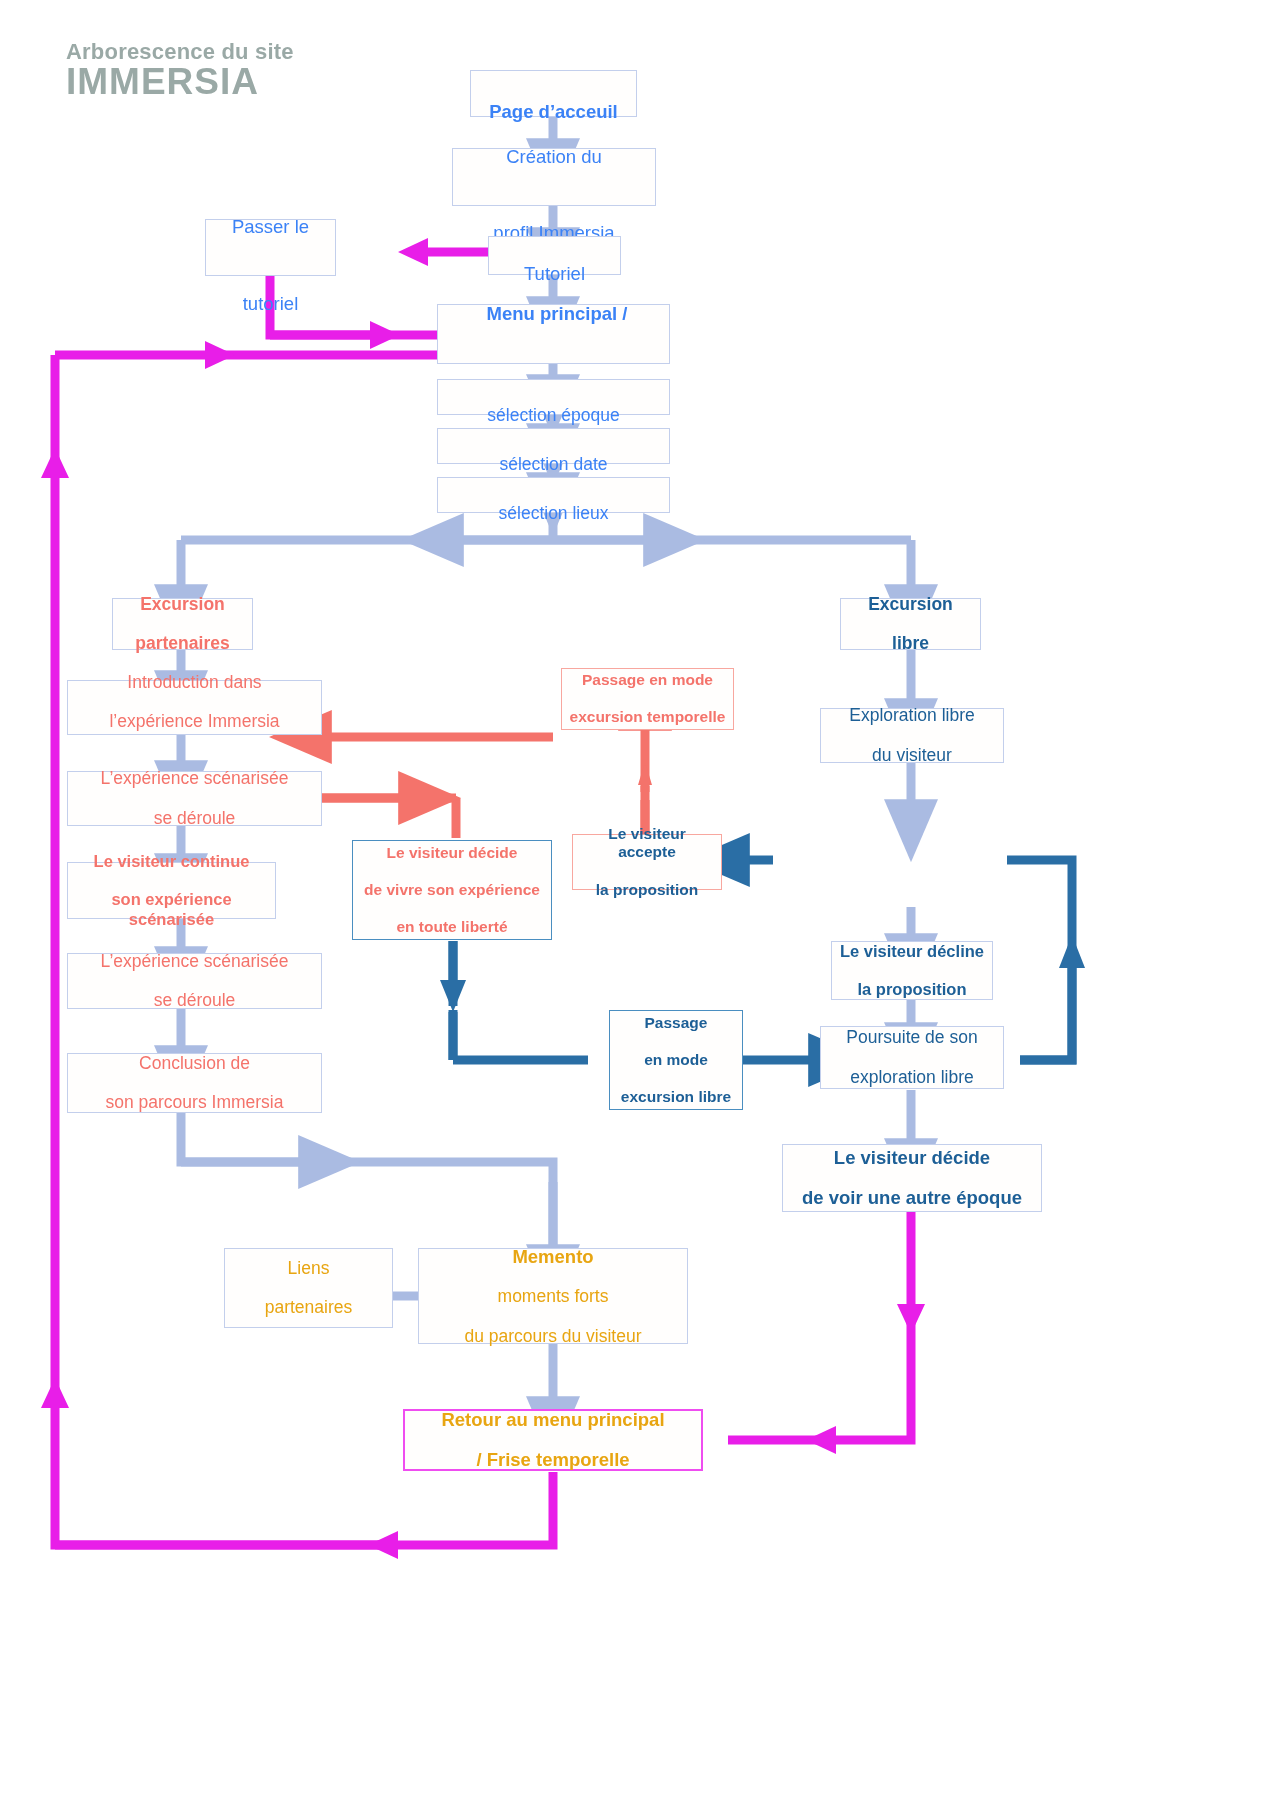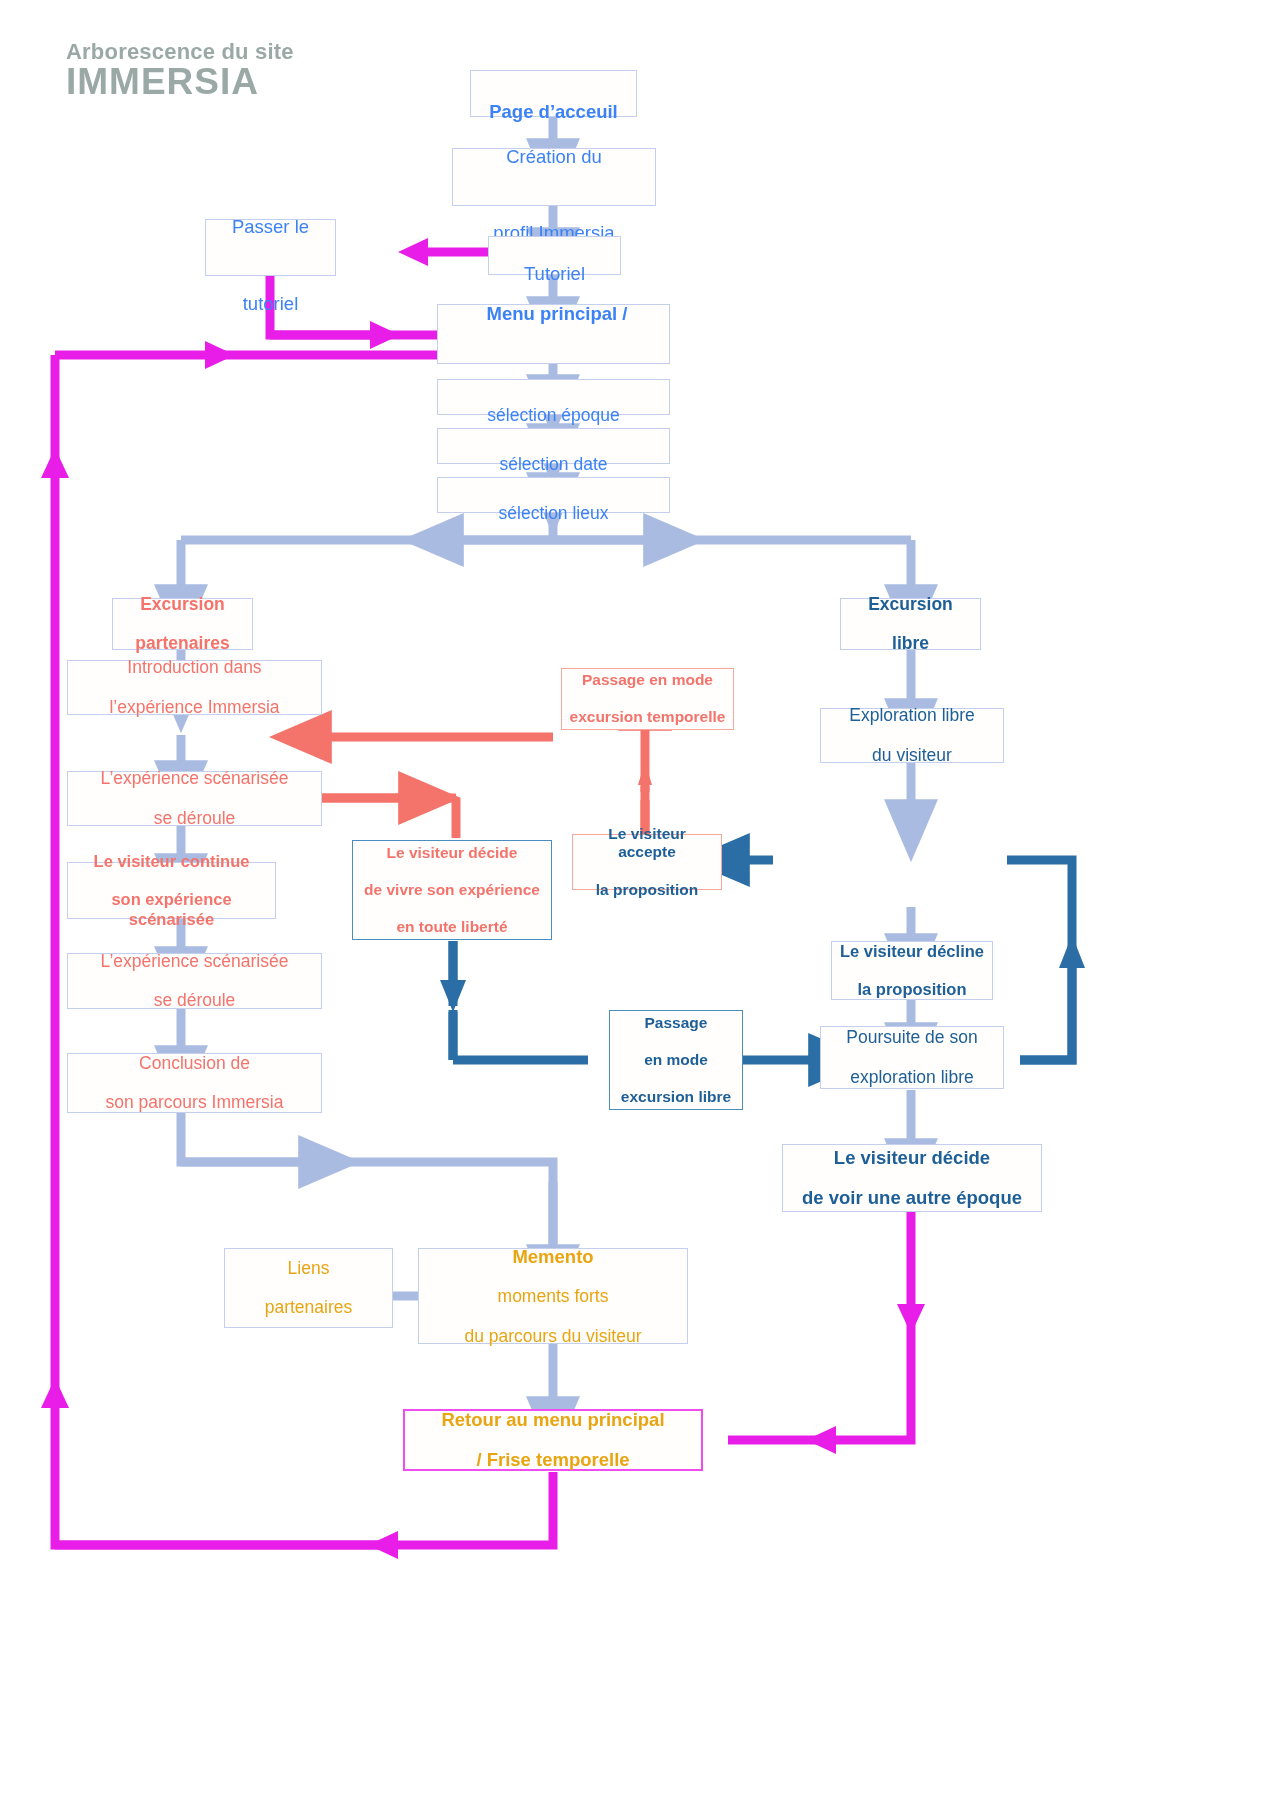--- a/index.html
+++ b/index.html
@@ -206,21 +206,21 @@
     <span class="c-magenta fs17">sélection lieux</span>
   </div>
 
   <div class="node b-lav" style="left:112px;top:598px;width:141px;height:52px;">
     <span>
       <span class="c-salmon bold fs17">Excursion</span><br>
       <span class="c-salmon bold fs17">partenaires</span>
     </span>
   </div>
 
-  <div class="node b-lav" style="left:67px;top:660px;width:255px;height:55px;">
+  <div class="node b-lav" style="left:67px;top:680px;width:255px;height:55px;align-items:flex-end;">
     <span>
       <span class="c-salmon fs17">Introduction dans</span><br>
       <span class="c-salmon fs17">l’expérience Immersia</span>
     </span>
   </div>
 
   <div class="node b-lav" style="left:67px;top:771px;width:255px;height:55px;">
     <span>
       <span class="c-salmon fs17">L’expérience scénarisée</span><br>
       <span class="c-salmon fs17">se déroule</span>

